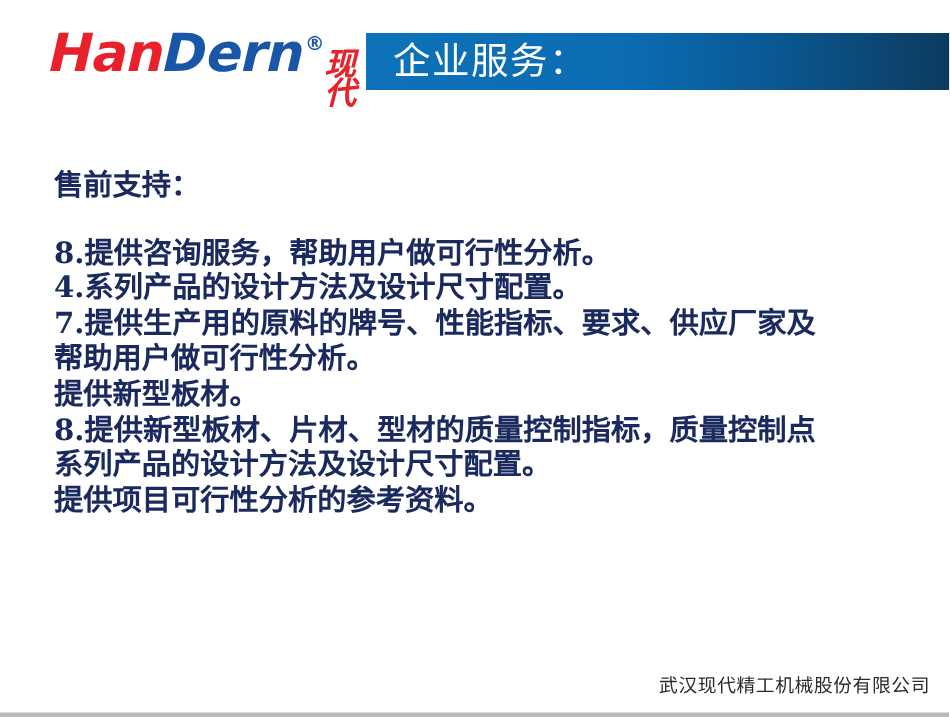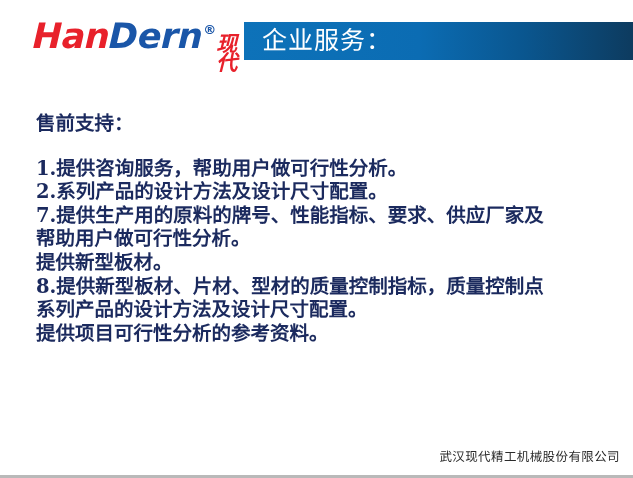--- a/index.html
+++ b/index.html
@@ -153,22 +153,22 @@
         </span>
     </div>
 
     <div id="title-bar"></div>
     <div id="title-text">企业服务：</div>
   </div>
 
   <div id="body-copy">
     <div class="line">售前支持：</div>
     <div class="line spacer"></div>
-    <div class="line">1.提供咨询服务，帮助用户做可行性分析。</div>
-    <div class="line">2.系列产品的设计方法及设计尺寸配置。</div>
+    <div class="line">8.提供咨询服务，帮助用户做可行性分析。</div>
+    <div class="line">4.系列产品的设计方法及设计尺寸配置。</div>
     <div class="line">7.提供生产用的原料的牌号、性能指标、要求、供应厂家及</div>
     <div class="line">帮助用户做可行性分析。</div>
     <div class="line">提供新型板材。</div>
     <div class="line">8.提供新型板材、片材、型材的质量控制指标，质量控制点</div>
     <div class="line">系列产品的设计方法及设计尺寸配置。</div>
     <div class="line">提供项目可行性分析的参考资料。</div>
   </div>
 
   <div id="footer-text">武汉现代精工机械股份有限公司</div>
   <div id="footer-rule"></div>

